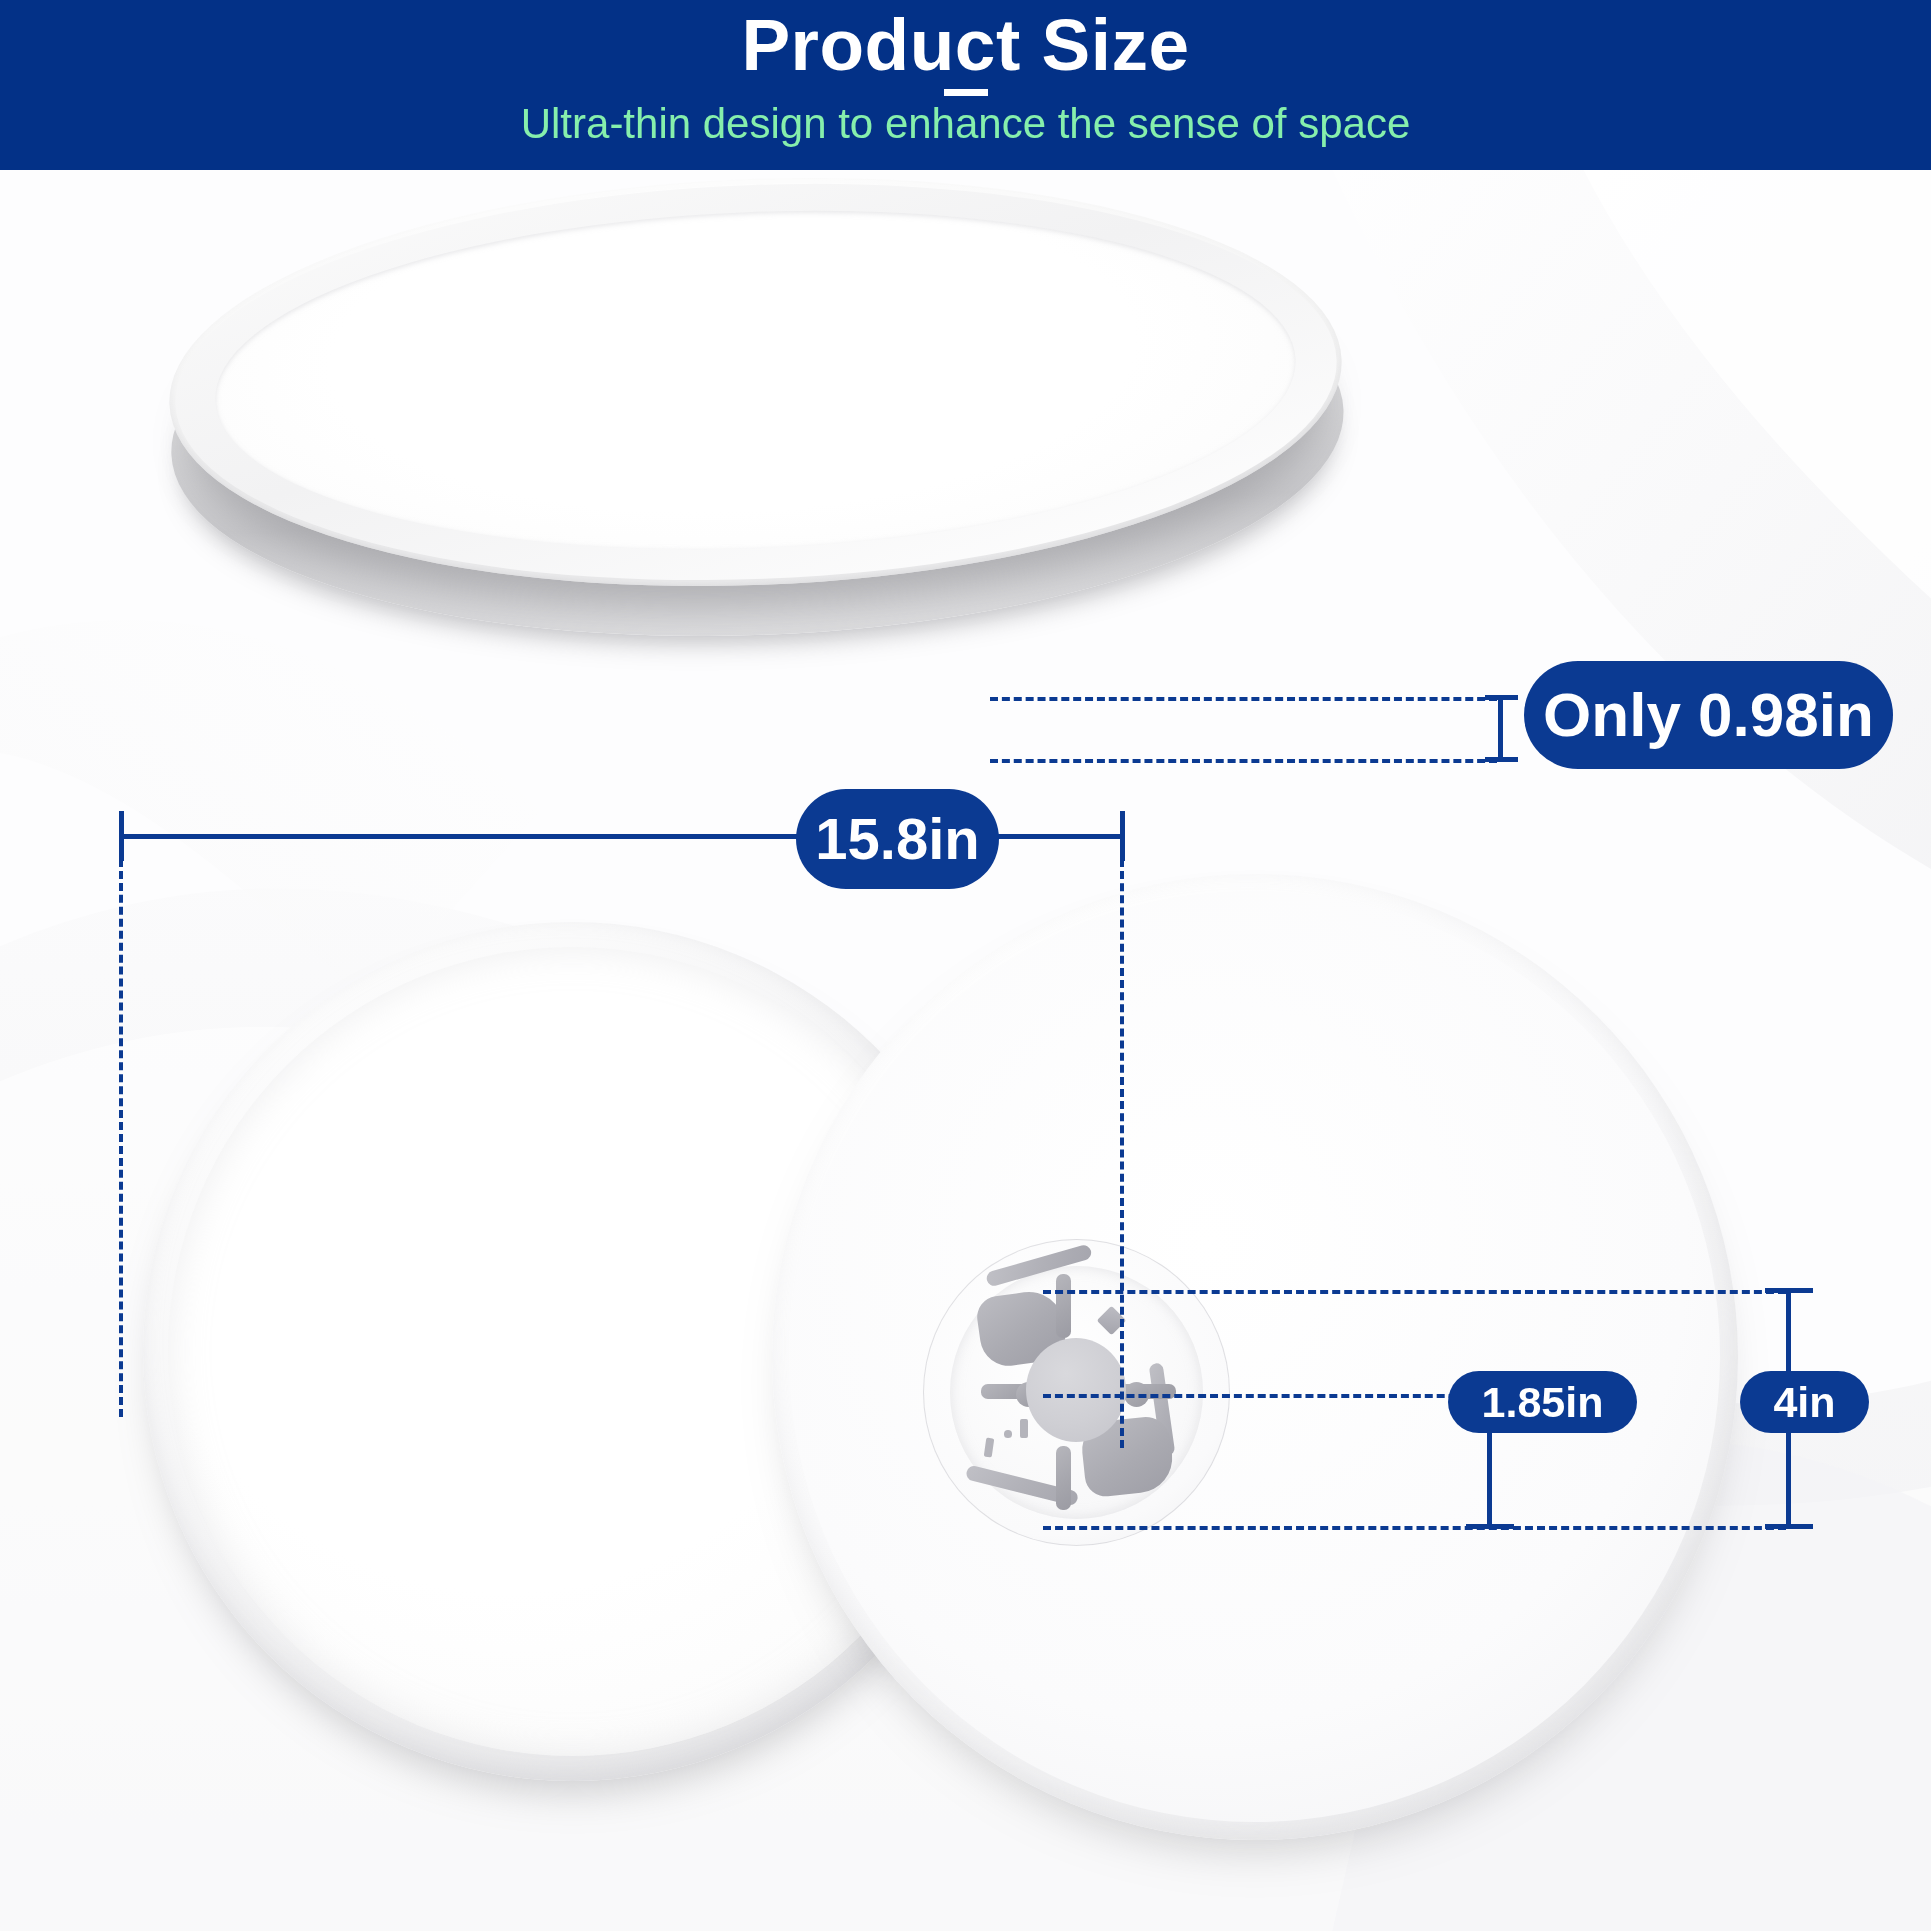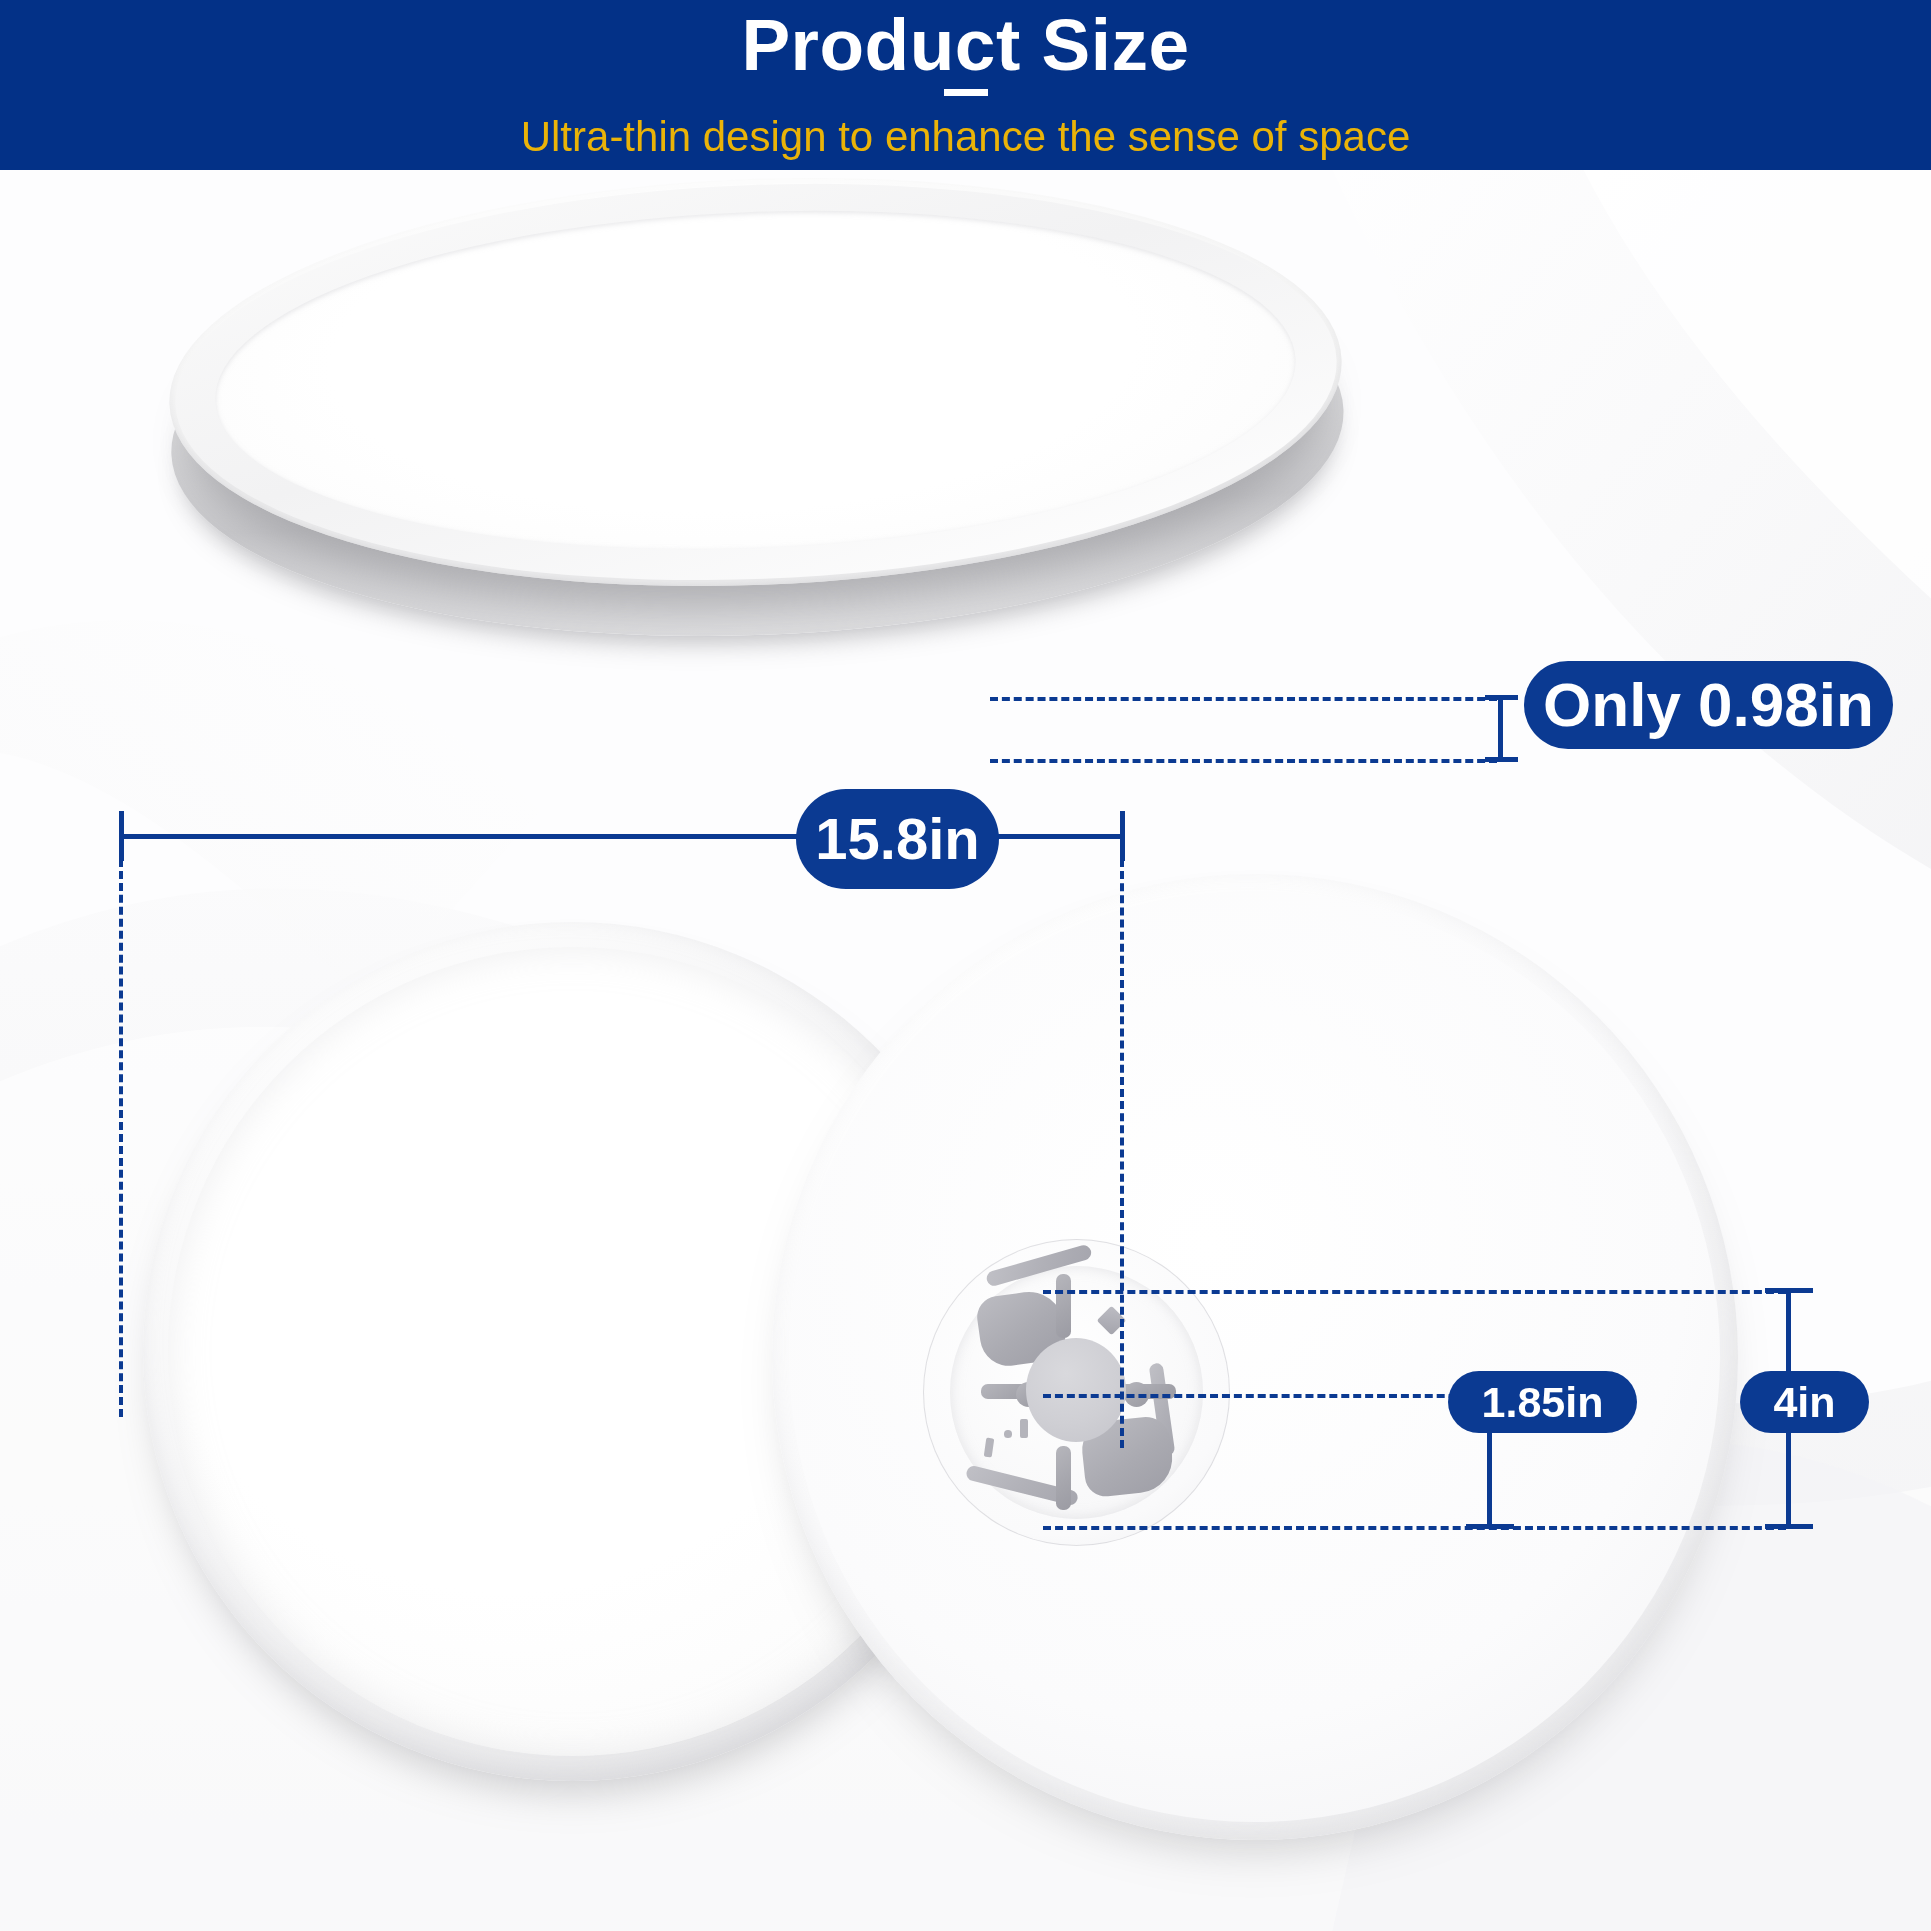--- a/index.html
+++ b/index.html
@@ -43,26 +43,25 @@
     white-space: nowrap;
   }
   .banner-divider {
     width: 44px;
     height: 6.8px;
     background: #ffffff;
     margin-top: 8.7px;
     margin-bottom: 6.8px;
   }
   .banner-sub {
-    color: #eab308;
+    color: #86efac;
     font-size: 42px;
     font-weight: normal;
     line-height: 1;
     white-space: nowrap;
-    margin-top: 13px;
   }
 
   
   .product { position: absolute; }
 
   
   #panel-angled {
     left: 169px;
     top: 179px;
     width: 1173px;
@@ -233,21 +232,21 @@
     color: #ffffff;
     border-radius: 965px;
     display: flex;
     align-items: center;
     justify-content: center;
     font-weight: bold;
     line-height: 1;
     white-space: nowrap;
     box-sizing: border-box;
   }
-  #pill-thickness { left: 1524px; top: 661px; width: 369px; height: 88px; font-size: 62px; }
+  #pill-thickness { left: 1524px; top: 661px; width: 369px; height: 108px; font-size: 62px; }
   #pill-diameter  { left: 796px;  top: 789px; width: 203px; height: 100px; font-size: 58px; }
   #pill-inner     { left: 1448px; top: 1371px; width: 189px; height: 62px; font-size: 43px; }
   #pill-outer     { left: 1740px; top: 1371px; width: 129px; height: 62px; font-size: 43px; }
 </style>
 </head>
 <body>
 
 <div id="stage">
 
   <div class="bg-layer">

